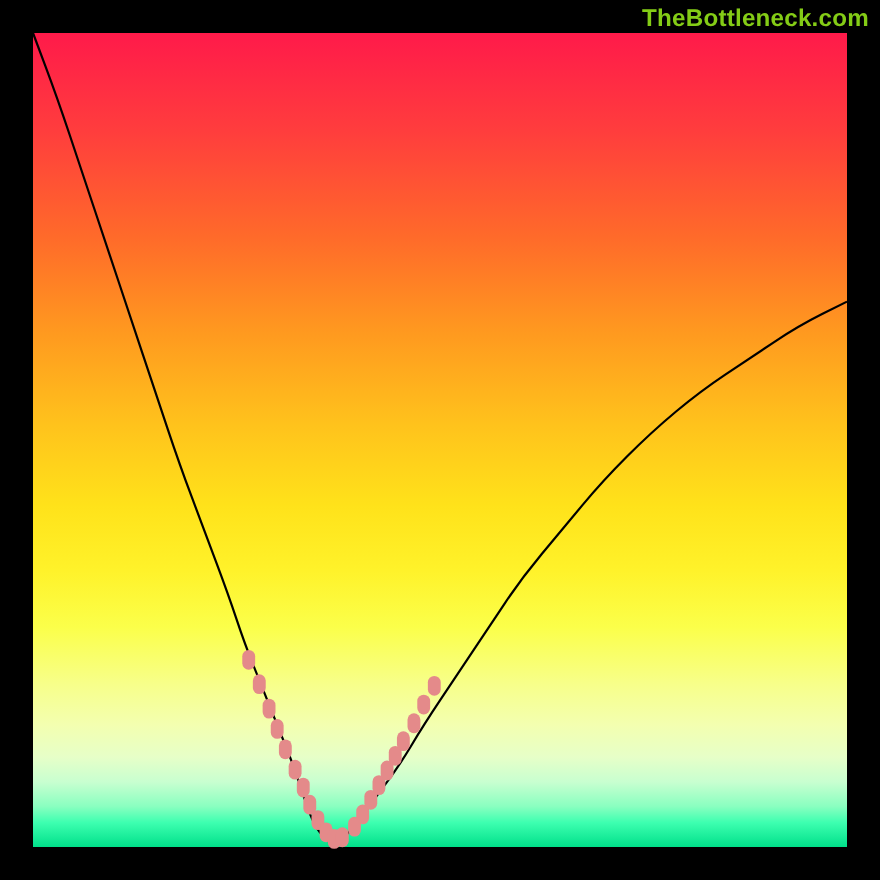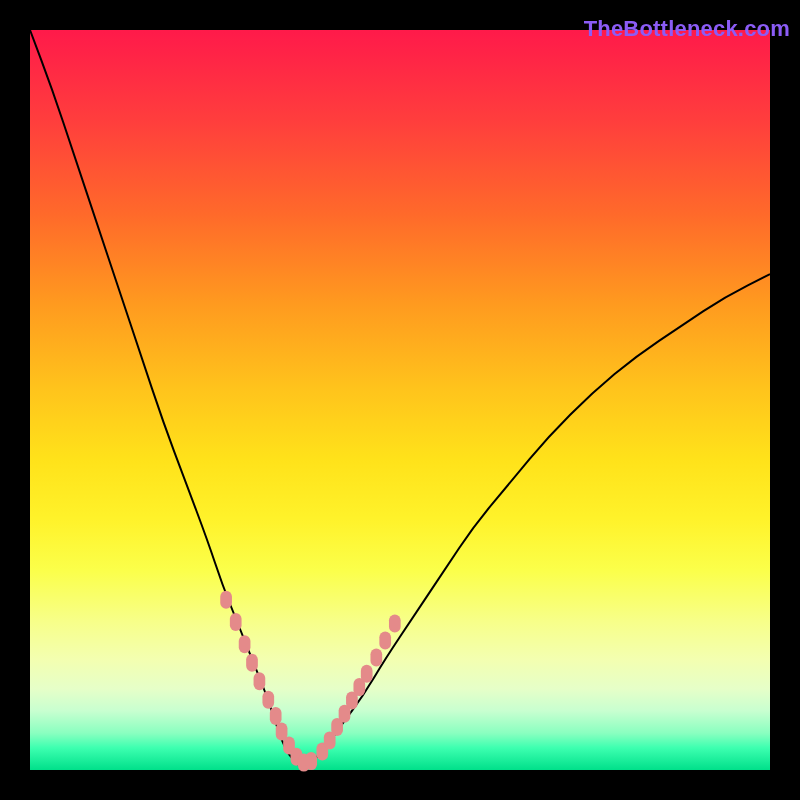--- a/index.html
+++ b/index.html
@@ -32,23 +32,23 @@
       #f3ffb0 85%,
       #e6ffc8 89%,
       #c8ffd0 92%,
       #8affc0 95%,
       #3dffb0 97%,
       #00e08a 100%
     );
   }
   .watermark {
     position: absolute;
-    top: 16px;
+    top: 4px;
     right: 10px;
-    color: #8b5cf6;
+    color: #84cc16;
     font-size: 22px;
     font-weight: 600;
     letter-spacing: 0.2px;
     user-select: none;
     margin-left: 32px;
   }
   svg.curve-layer {
     position: absolute;
     left: 0;
     top: 0;

